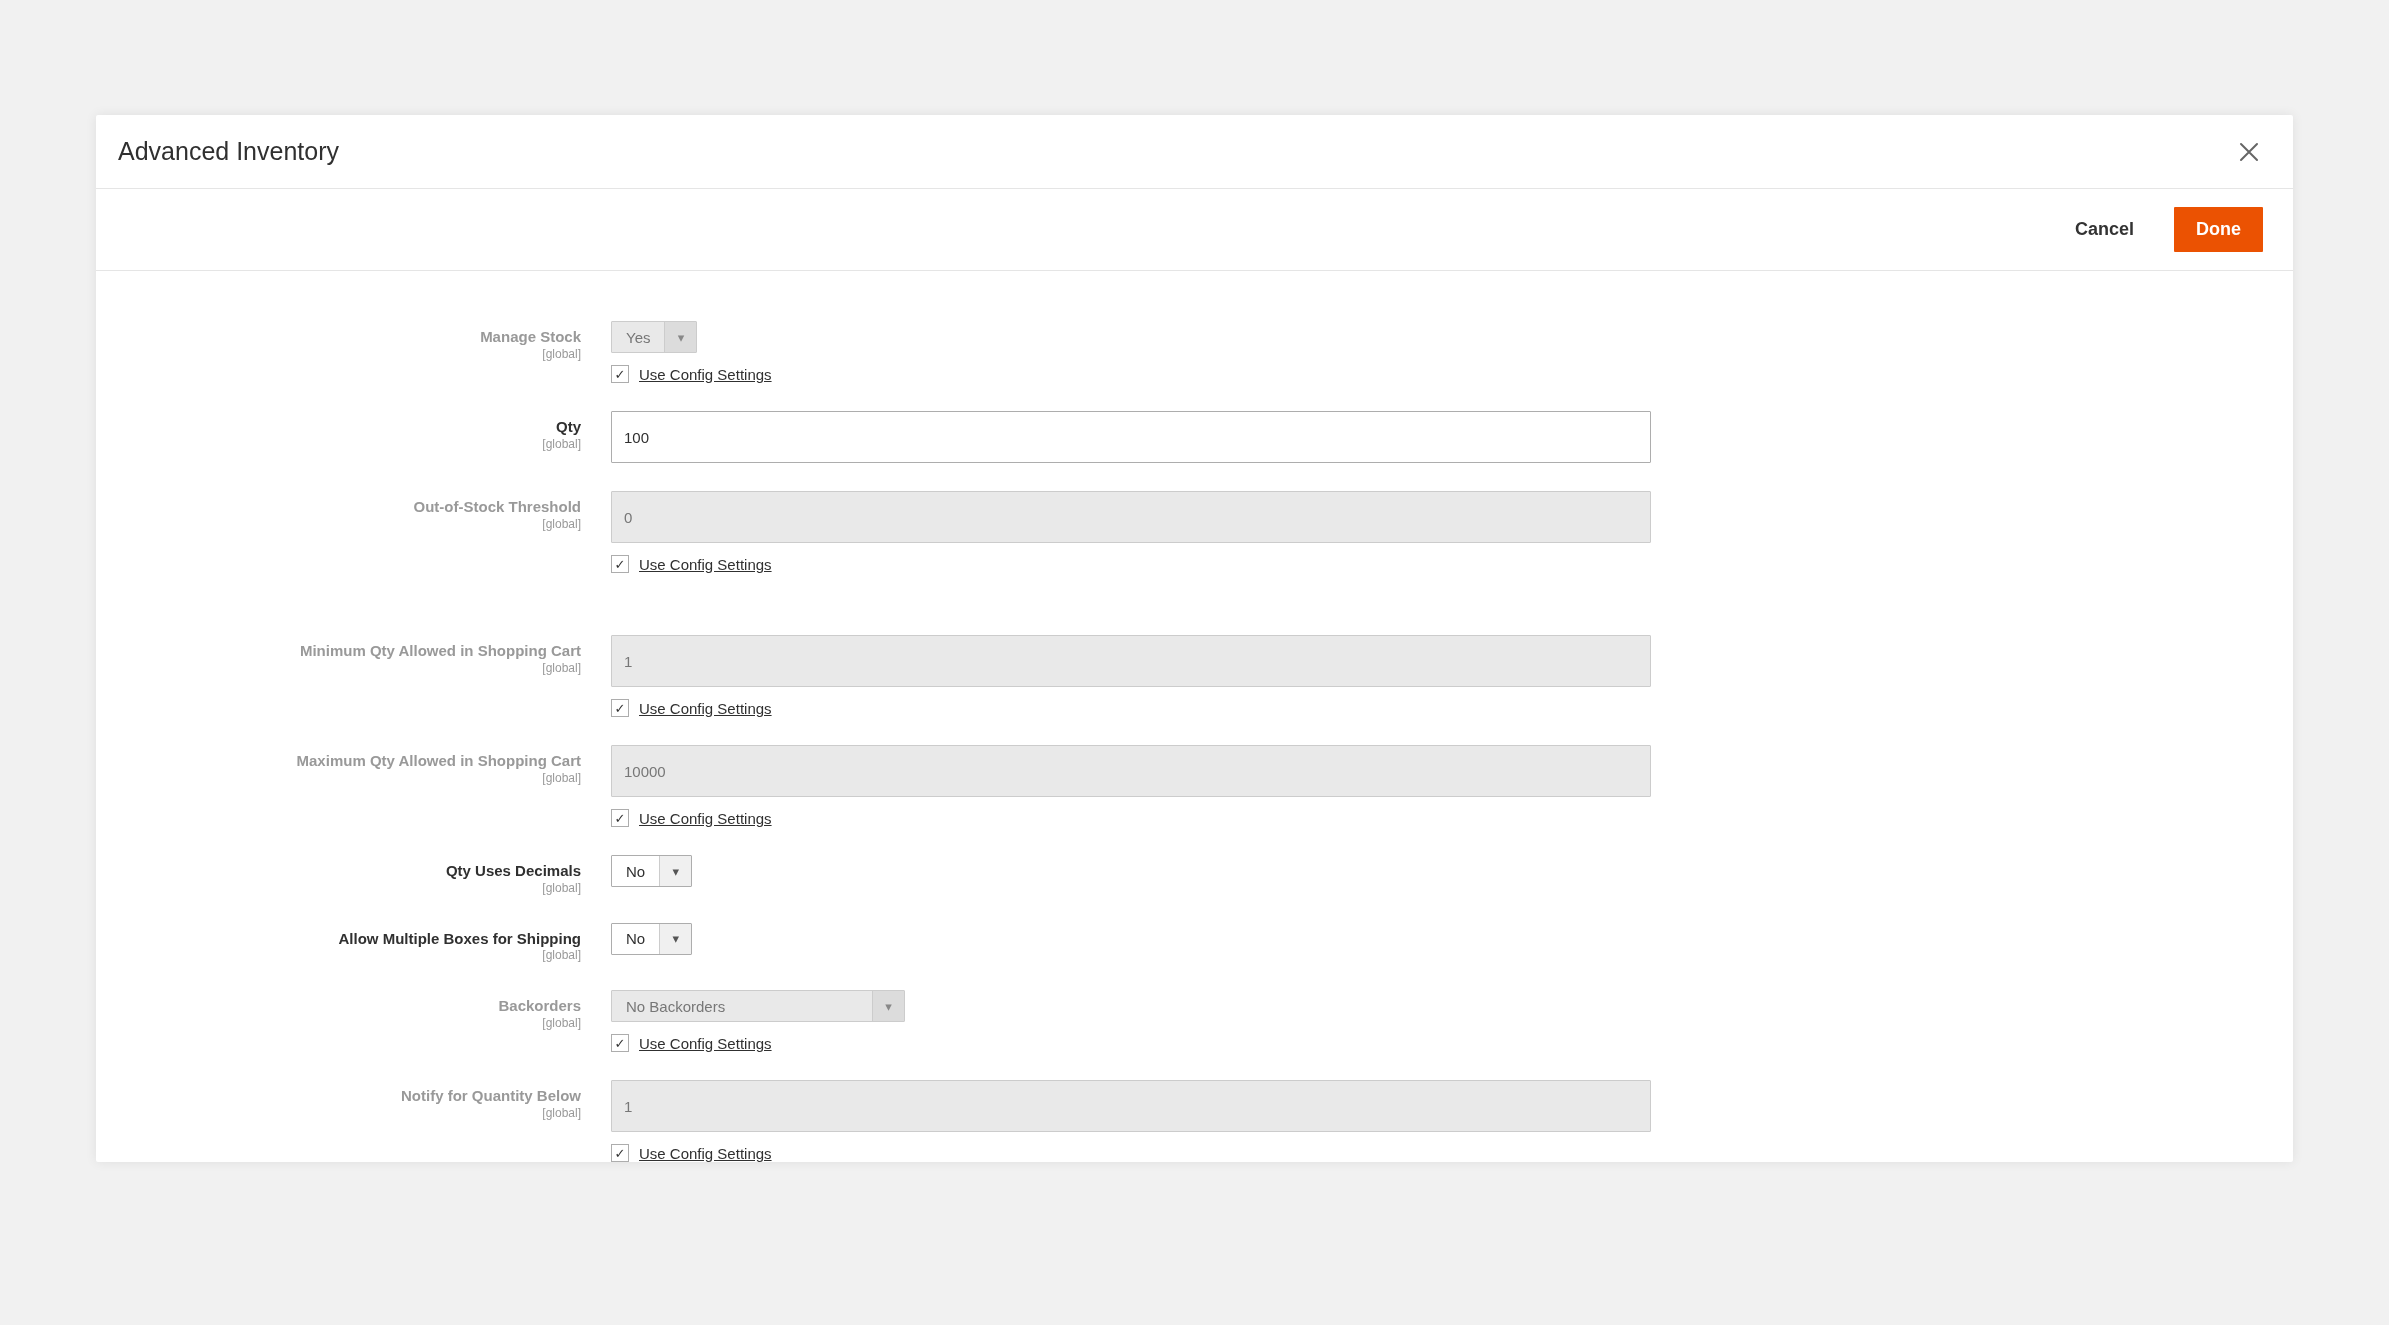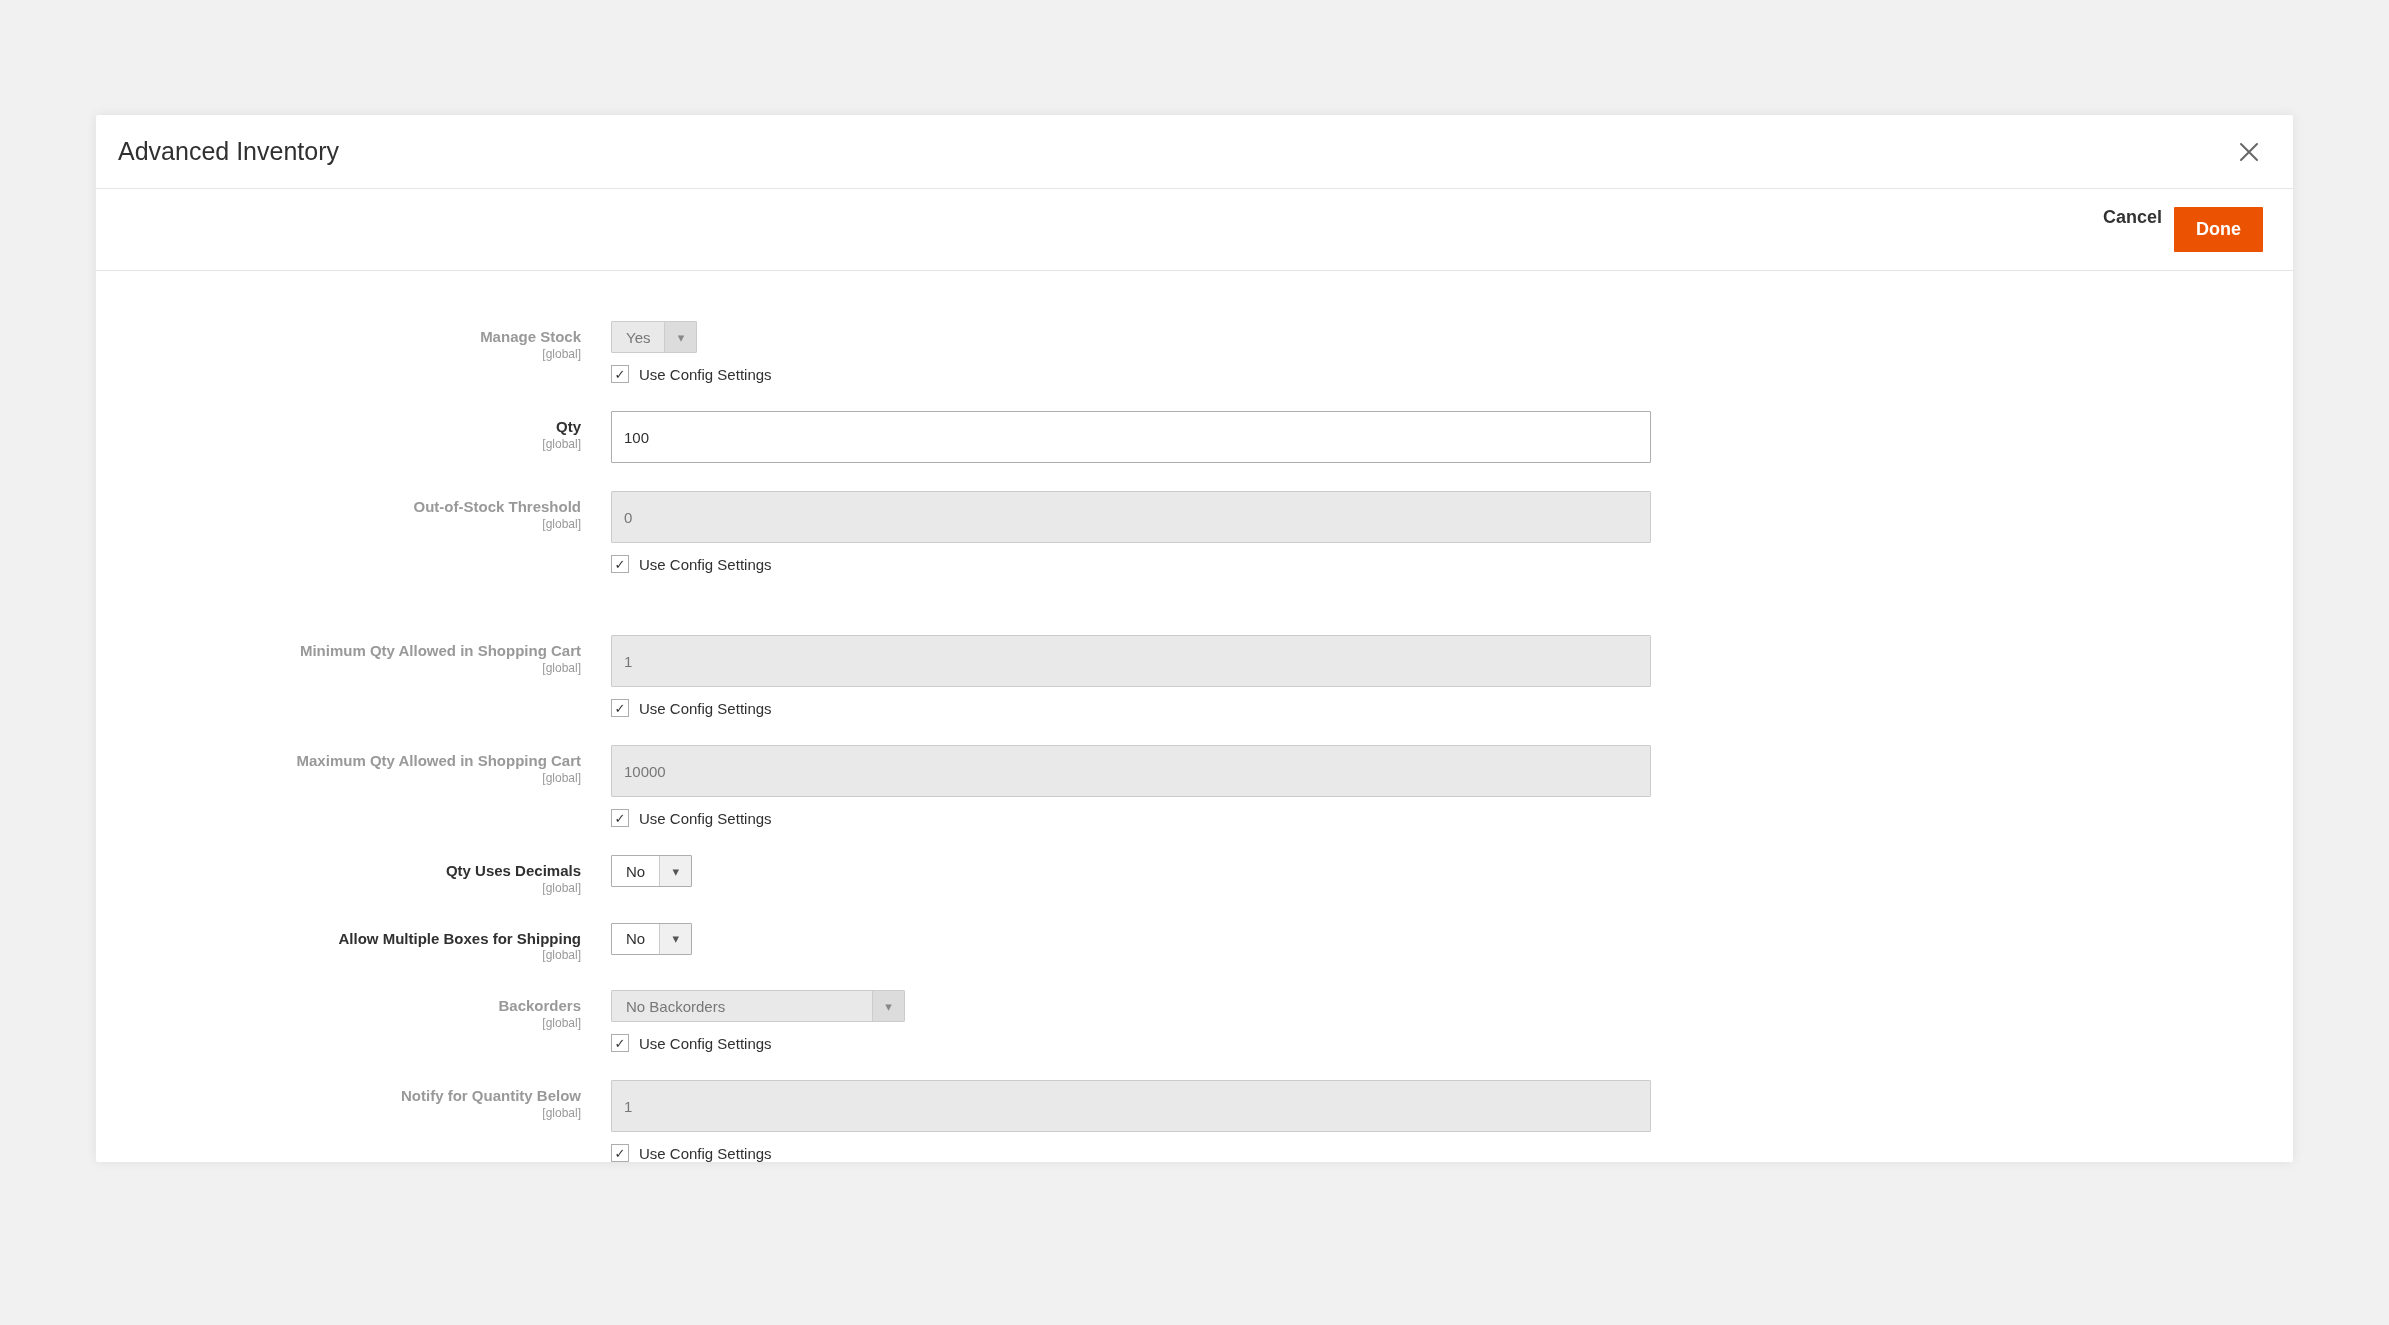--- a/index.html
+++ b/index.html
@@ -37,22 +37,22 @@
   color: #666;
   display:flex;align-items:center;justify-content:center;
 }
 .toolbar {
   background: #fff;
   border-top: 1px solid #e5e5e5;
   border-bottom: 1px solid #e5e5e5;
   padding: 18px 30px;
   display: flex;
   justify-content: flex-end;
-  gap: 12px;
-  align-items: flex-start;
+  gap: 40px;
+  align-items: center;
 }
 .btn-link {
   background: none;
   border: none;
   color: #333;
   font-size: 18px;
   cursor: pointer;
   font-weight: 600;
 }
 .btn-primary {
@@ -132,21 +132,21 @@
 .select-wrap.disabled .select-caret { background:#dcdcdc; border-left-color:#ccc; color:#888; }
 .select-wrap.wide .select-val { min-width: 260px; text-align: center; }
 .check-row {
   display:flex; align-items:center; gap:10px; margin-top:12px;
 }
 .chk {
   width:18px; height:18px; border:1px solid #adadad; background:#fff;
   display:flex;align-items:center;justify-content:center;
   font-size:13px; color:#333; cursor:pointer;
 }
-.chk-label { font-size:15px; color:#303030; }
+.chk-label { font-size:15px; color:#303030;text-decoration:underline; }
 </style>
 </head>
 <body>
 
 <div class="page-pad">
   <div class="modal">
 
     <div class="modal-header">
       <div class="modal-title">Advanced Inventory</div>
       <div class="close-btn">

